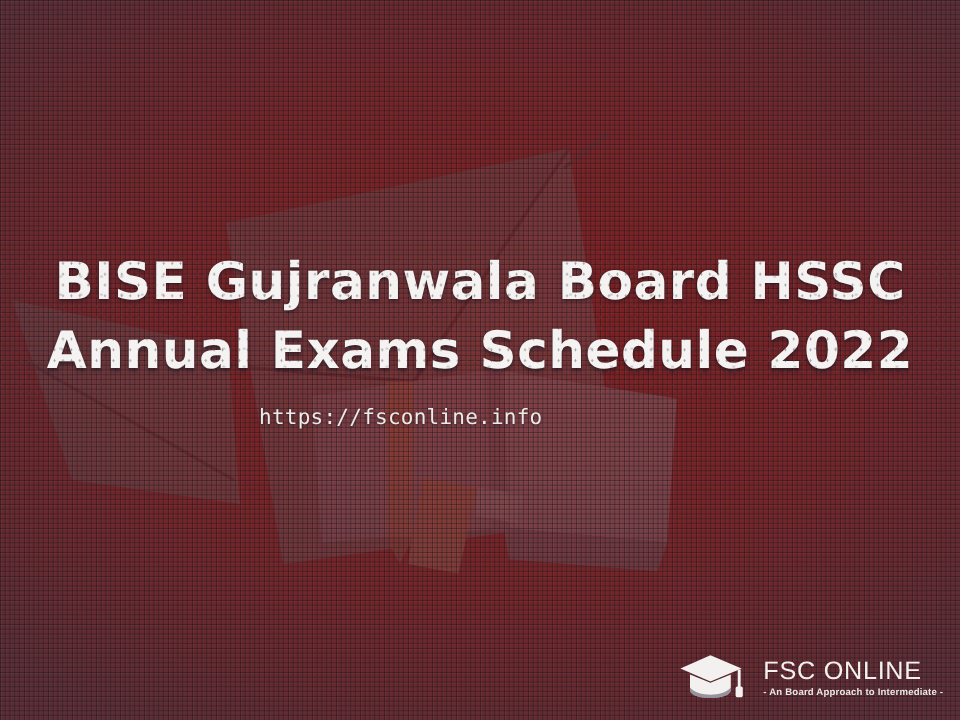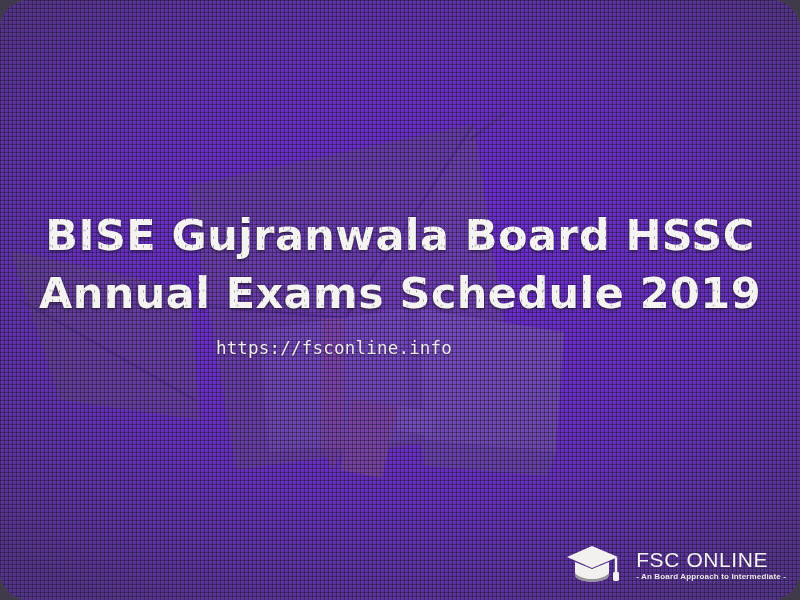--- a/index.html
+++ b/index.html
@@ -9,22 +9,21 @@
   }
   body {
     font-family: "Liberation Sans", sans-serif;
   }
 
   #banner {
     position: relative;
     width: 800px;
     height: 600px;
     overflow: hidden;
-    background: #6d28d9;
-    border-radius: 29px;
+    background: #7f1d1d;
   }
 
   
   #illustration {
     position: absolute;
     left: 0; top: 0;
     width: 800px; height: 600px;
     opacity: 0.30;
   }
 
@@ -166,21 +165,21 @@
     <polygon points="352,398 398,406 382,478 340,470" fill="#a8795d"></polygon>
 
     <polygon points="398,406 436,412 432,436 396,430" fill="#9a9dab"></polygon>
   </svg>
 
   <div id="vignette"></div>
   <div id="texture"></div>
 
   <div id="headline-wrap">
     <span class="headline-line">BISE Gujranwala Board HSSC</span>
-    <span class="headline-line">Annual Exams Schedule 2019</span>
+    <span class="headline-line">Annual Exams Schedule 2022</span>
   </div>
 
   <div id="url">https://fsconline.info</div>
 
   <div id="logo">
     <svg id="logo-cap" width="54" height="48" viewBox="0 0 54 48">
 
       <polygon points="26,4 52,15 26,26 1,15" fill="#f2f1ef"></polygon>
 
       <path d="M 9 20 L 9 33 C 9 42 43 42 43 33 L 43 20 L 26 27 Z" fill="#f2f1ef"></path>

